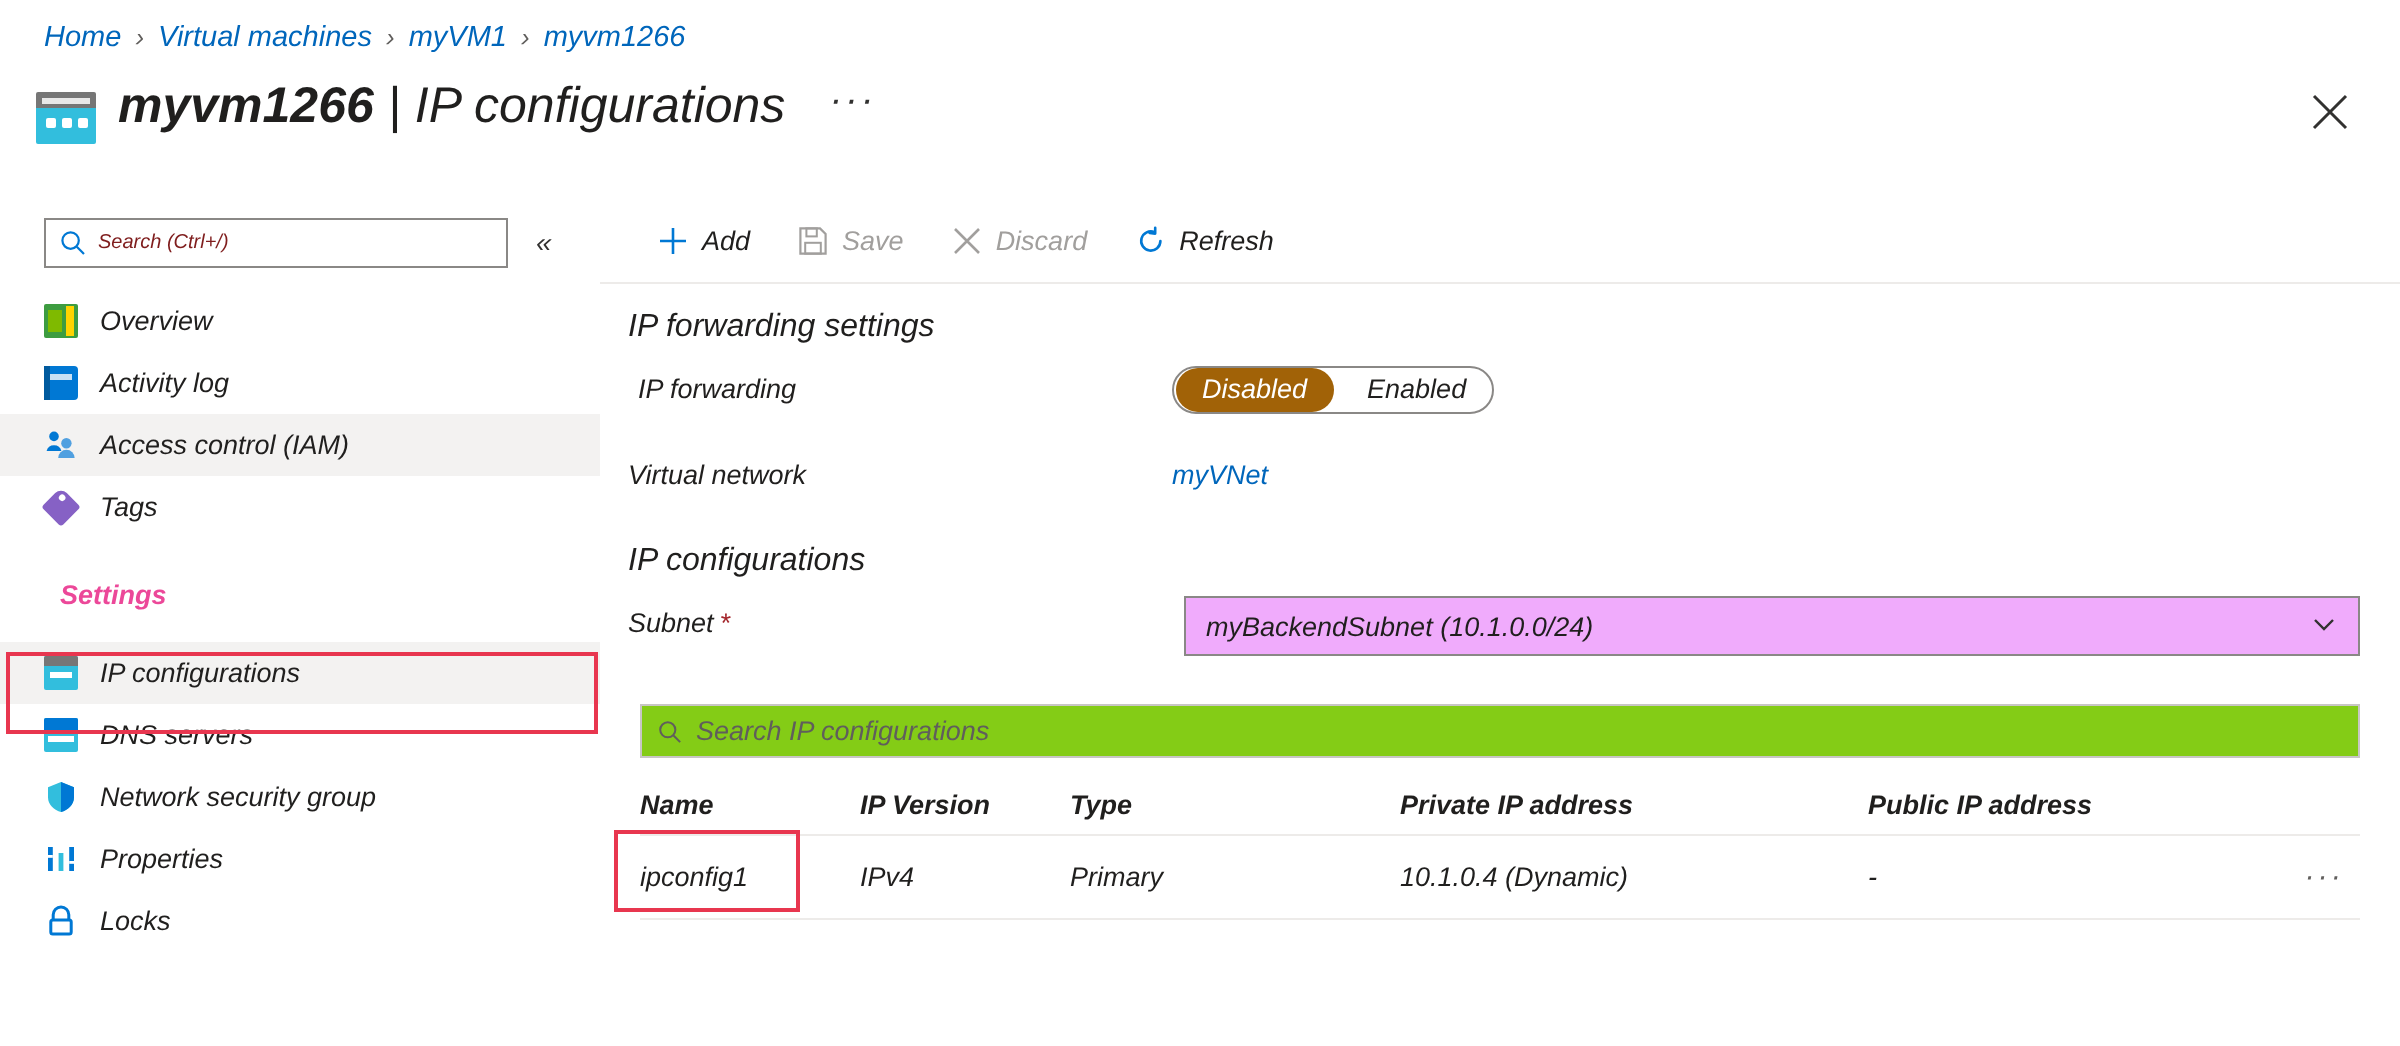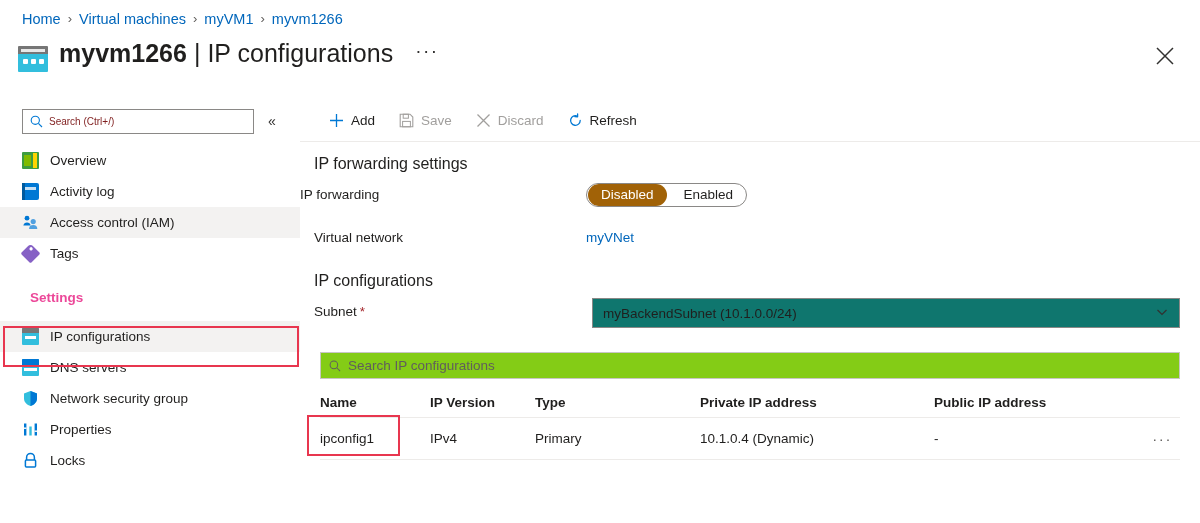--- a/index.html
+++ b/index.html
@@ -11,20 +11,21 @@
     font-family: "Liberation Sans", sans-serif;
     color: #323130;
     overflow: hidden;
   }
 
   #app {
     position: relative;
     width: 1200px;
     height: 523px;
     background: #ffffff;
+    font-style: italic;
   }
 
   
   .breadcrumb {
     position: absolute;
     left: 22px; top: 9px;
     display: flex;
     align-items: center;
     font-size: 14.5px;
     line-height: 20px;
@@ -310,21 +311,21 @@
     cursor: pointer;
   }
 
   .req-star { color: #a4262c; margin-left: 3px; }
 
   .dropdown {
     position: absolute;
     left: 292px; top: 198px;
     width: 588px; height: 30px;
     border: 1px solid #8a8886;
-    background: #0f766e;
+    background: #f0abfc;
     display: flex;
     align-items: center;
     padding: 0 10px;
     cursor: pointer;
     font-size: 13.5px;
     color: #201f1e;
   }
   .dropdown .chev { margin-left: auto; color: #323130; }
 
   .filterbox {
@@ -554,21 +555,21 @@
           <svg width="15" height="15" viewBox="0 0 15 15">
             <path d="M12.2 7.5 A4.8 4.8 0 1 1 9.3 3.1" stroke="#0078d4" stroke-width="1.3" fill="none" stroke-linecap="round"></path>
             <path d="M9.6 0.9 L9.6 3.8 L6.8 3.5" stroke="#0078d4" stroke-width="1.3" fill="none" stroke-linecap="round" stroke-linejoin="round"></path>
           </svg>
         </span>
         <span>Refresh</span>
       </div>
     </div>
 
     <div class="section-label" style="left:14px; top:55px;">IP forwarding settings</div>
-    <div class="field-label" style="left:0; top:87px;">IP forwarding</div>
+    <div class="field-label" style="left:19px; top:87px;">IP forwarding</div>
 
     <div class="toggle">
       <span class="opt on">Disabled</span>
       <span class="opt">Enabled</span>
     </div>
 
     <div class="field-label" style="left:14px; top:130px;">Virtual network</div>
     <div class="link-val" style="left:286px; top:130px;">myVNet</div>
 
     <div class="section-label" style="left:14px; top:172px;">IP configurations</div>

